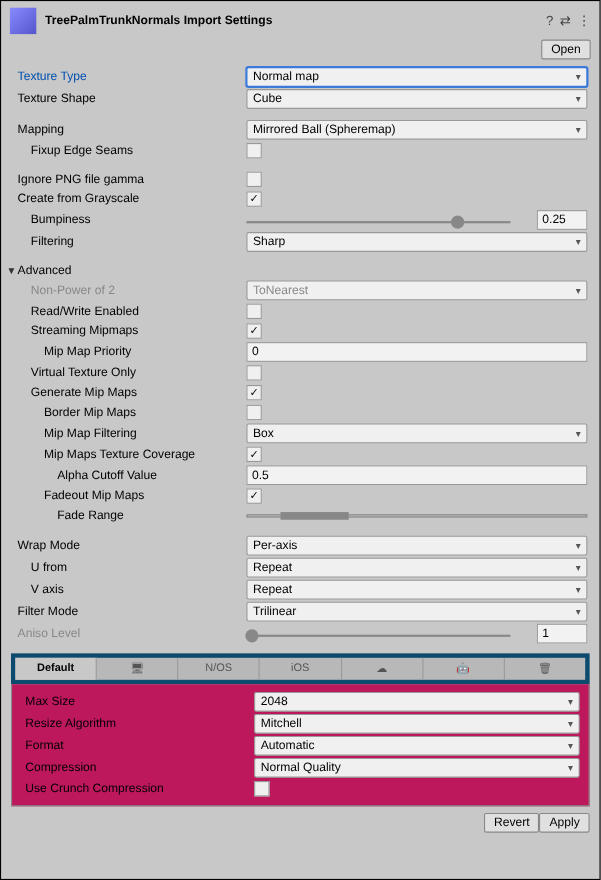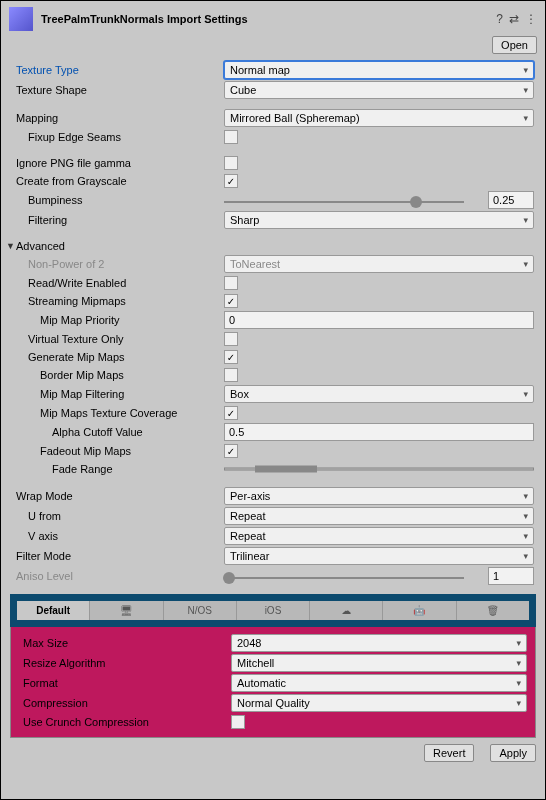--- a/index.html
+++ b/index.html
@@ -28,26 +28,26 @@
 .slider { flex: 1; height: 14px; position: relative; cursor: pointer; }
 .slider-track { position: absolute; top: 50%; left: 0; right: 0; height: 2px; background: #888; transform: translateY(-50%); }
 .slider-thumb { position: absolute; top: 50%; width: 12px; height: 12px; background: #888; border-radius: 50%; transform: translate(-50%,-50%); }
 .slider-val { width: 46px; height: 18px; background: #f2f2f2; border: 1px solid #999; padding: 0 4px; display: flex; align-items: center; }
 .range-slider { flex: 1; height: 14px; position: relative; cursor: pointer; }
 .range-track { position: absolute; top: 50%; left: 0; right: 0; height: 3px; background: #bbb; border: 1px solid #888; transform: translateY(-50%); }
 .range-fill { position: absolute; top: 50%; height: 7px; background: #888; transform: translateY(-50%); }
 .sep { height: 8px; }
 .foldout { display: flex; align-items: center; padding: 2px 2px; cursor: pointer; }
 .fold-arrow { width: 10px; font-size: 9px; color: #333; }
-.tabs { display: flex; margin: 8px 6px 0; background: #b8b8b8; border: 7px solid #0c4a6e; }
+.tabs { display: flex; margin: 8px 6px 0; background: #b8b8b8; border: 4px solid #0c4a6e; }
 .tab { flex: 1; text-align: center; padding: 4px 0; border-right: 1px solid #999; cursor: pointer; font-size: 10px; color: #555; }
 .tab:last-child { border-right: none; }
 .tab.active { background: #c8c8c8; font-weight: bold; color: #000; }
 .tab-body { border: 1px solid #888; border-top: none; margin: 0 6px; padding: 6px 0; background: #be185d; }
-.footer { display: flex; justify-content: flex-end; gap: 16px; padding: 6px; align-items: flex-end; }
+.footer { display: flex; justify-content: flex-end; gap: 0; padding: 6px; align-items: flex-end; }
 .icon-sm{font-size:12px;color:#444;}
 </style>
 </head>
 <body>
 
 <div class="header">
   <div class="tex-icon"></div>
   <div class="title">TreePalmTrunkNormals Import Settings</div>
   <div class="hdr-icons">
     <span class="icon-sm">?</span>

